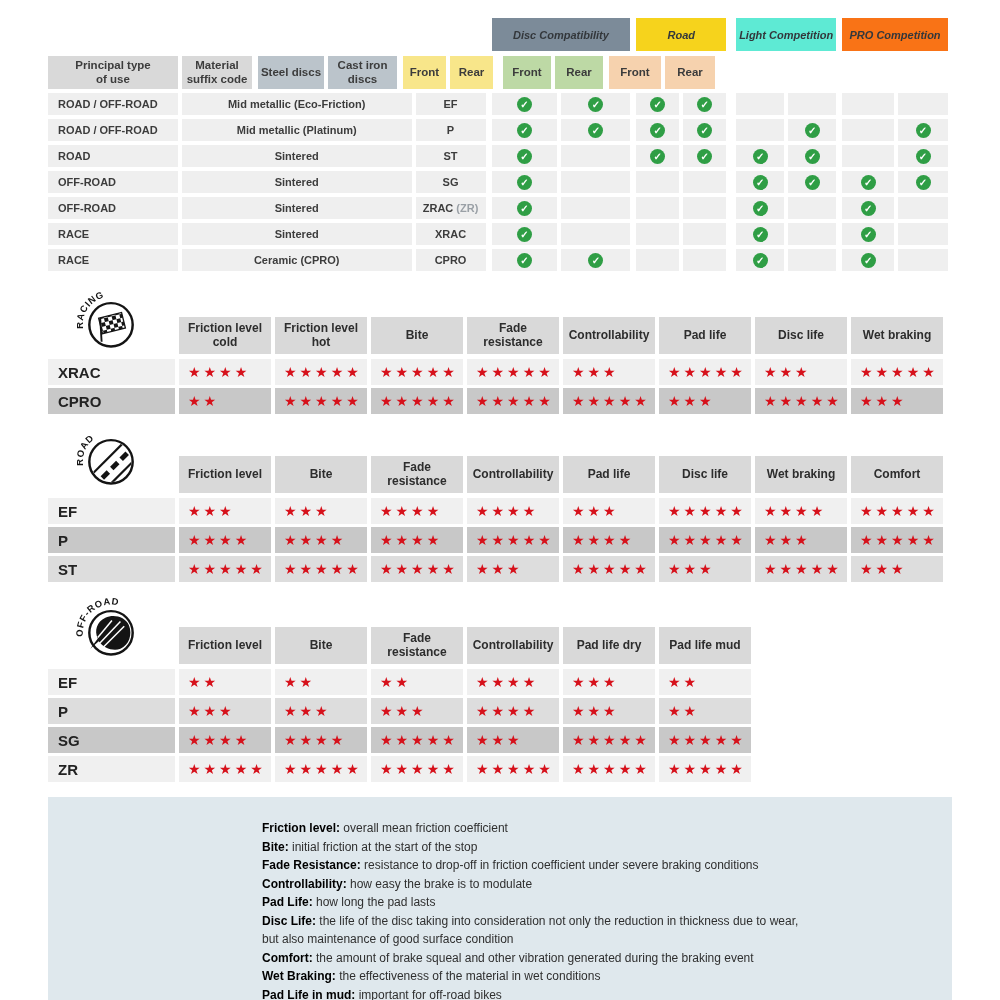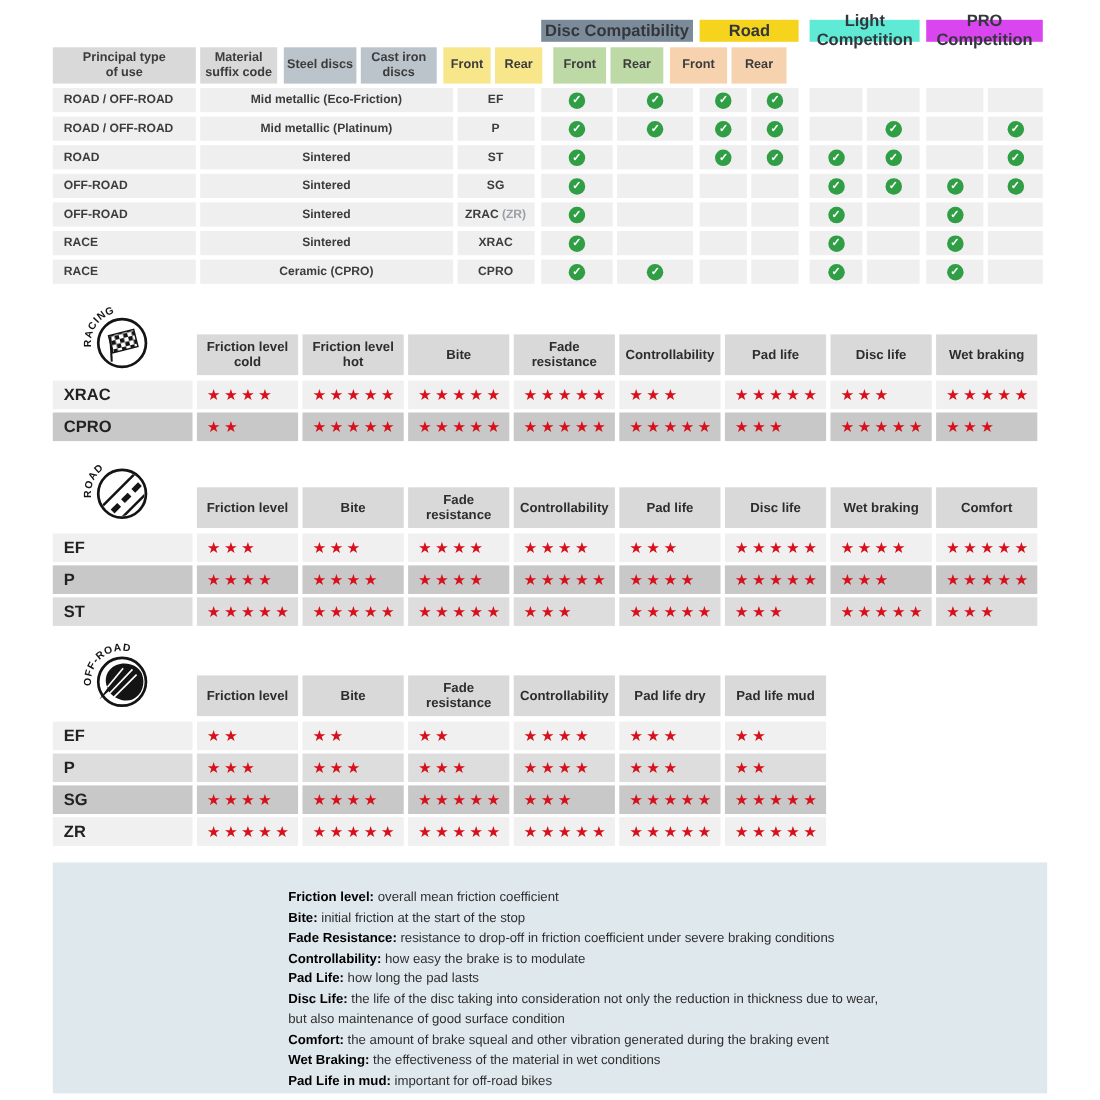--- a/index.html
+++ b/index.html
@@ -13,21 +13,21 @@
     --ink:#3e3e3e;
   }
   html,body{margin:0;padding:0;background:#fff;}
   body{width:1000px;height:1000px;font-family:"Liberation Sans",sans-serif;color:var(--ink);}
   .page{position:relative;width:904px;margin:0;padding:18px 48px 0 48px;}
   .row{display:flex;align-items:stretch;}
   .cell{box-sizing:border-box;display:flex;align-items:center;justify-content:center;
         margin-right:4px;text-align:center;}
   .spacer{box-sizing:border-box;margin-right:4px;background:transparent;}
   
-  .group-row .cell{height:20px;font-size:15px;font-weight:bold;color:#33373b;margin-bottom:5px;}
+  .group-row .cell{height:33px;font-size:11px;font-weight:bold;color:#33373b;margin-bottom:5px;font-style:italic;}
   .header-row .cell{height:33px;font-size:11.5px;font-weight:bold;line-height:1.18;
         white-space:pre-line;margin-bottom:4px;color:#3c3c3c;}
   .col-header{background:var(--hdr-gray);}
   .data-row .cell{height:22px;margin-bottom:4px;background:#efefef;
         font-size:11px;font-weight:bold;color:#3c3c3c;}
   .data-row .use{justify-content:flex-start;padding-left:10px;text-align:left;}
   .suffix .note{color:#9aa0a6;font-weight:bold;margin-left:3px;}
   .check{width:15px;height:15px;border-radius:50%;background:var(--check-green);
         color:#fff;font-size:10px;font-weight:bold;display:flex;align-items:center;
         justify-content:center;line-height:15px;}
@@ -56,21 +56,21 @@
 <body>
 
 <div class="page">
 
   <section id="compat">
       <div class="row group-row">
         <div class="spacer" style="width: 438px;"></div>
         <div class="cell" style="width: 139px; margin-left: 2px; background: rgb(124, 139, 153);">Disc Compatibility</div>
         <div class="cell" style="width: 90px; margin-left: 2px; background: rgb(246, 211, 28);">Road</div>
         <div class="cell" style="width: 100px; margin-left: 6px; background: #5eead4;">Light Competition</div>
-        <div class="cell" style="width: 106px; margin-left: 2px; background: #d946ef;">PRO Competition</div>
+        <div class="cell" style="width: 106px; margin-left: 2px; background: #f97316;">PRO Competition</div>
       </div>
       <div class="row header-row">
         <div class="cell col-header" style="width: 130px;">Principal type
 of use</div>
         <div class="cell col-header" style="width: 70px;">Material
 suffix code</div>
         <div class="cell" style="width: 66px; margin-left: 2px; background: rgb(187, 196, 203);">Steel discs</div>
         <div class="cell" style="width: 69px; background: rgb(187, 196, 203);">Cast iron discs</div>
         <div class="cell" style="width: 43px; margin-left: 2px; background: rgb(248, 230, 138);">Front</div>
         <div class="cell" style="width: 43px; background: rgb(248, 230, 138);">Rear</div>

